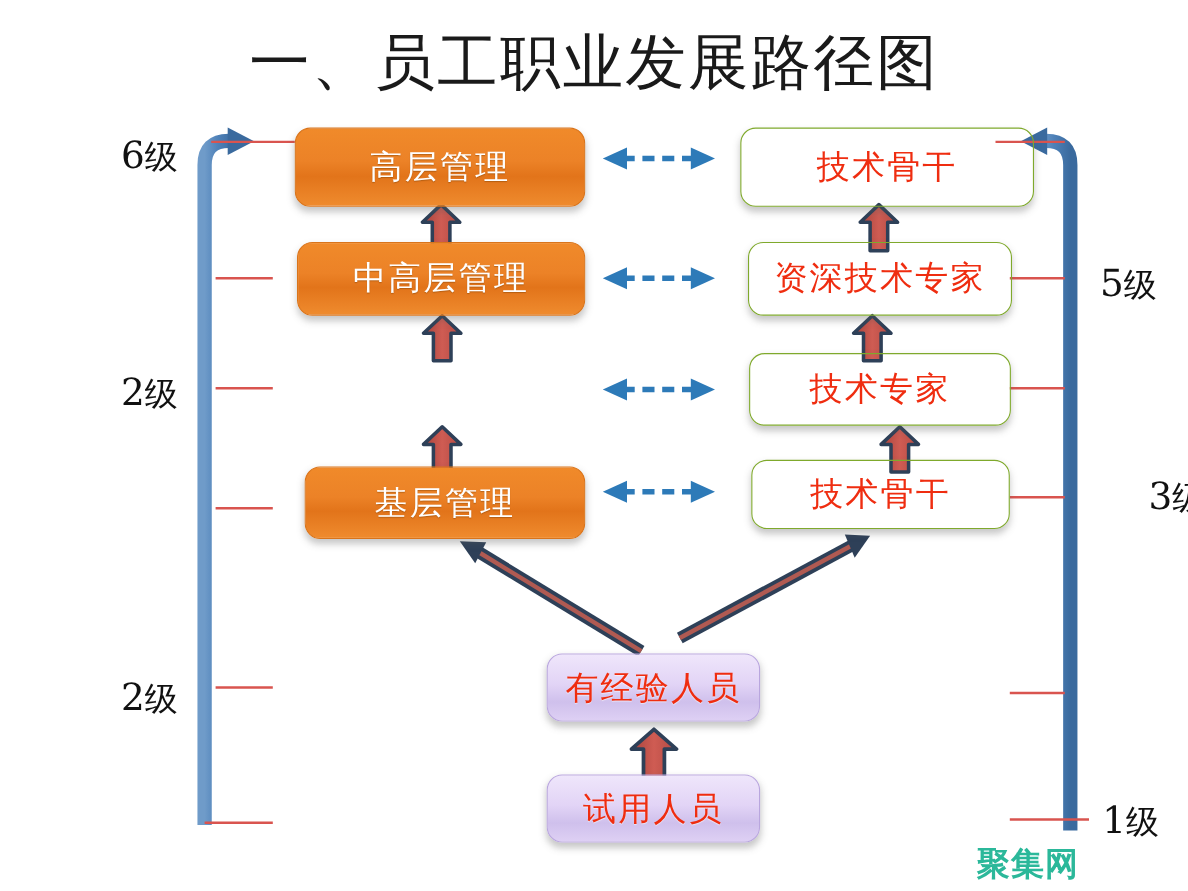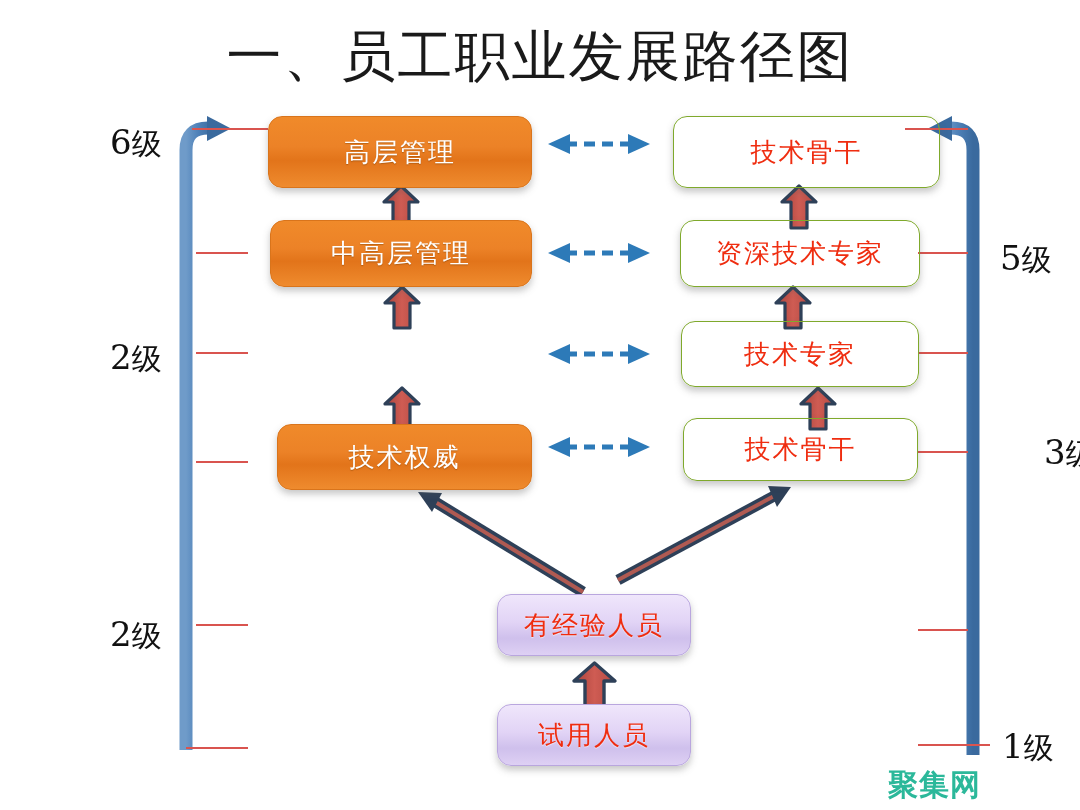--- a/index.html
+++ b/index.html
@@ -35,21 +35,21 @@
   }
 
   
   .node {
     position: absolute;
     border-radius: 14px;
     display: flex;
     align-items: center;
     justify-content: center;
     font-family: "DejaVu Serif", "Liberation Serif", serif;
-    font-size: 26px;
+    font-size: 30px;
     letter-spacing: 2px;
     white-space: nowrap;
     box-sizing: border-box;
     box-shadow: 0 4px 7px rgba(90,90,90,0.34);
   }
 
   .node.mgmt {
     background: linear-gradient(180deg, #f08a2a 0%, #ec8227 42%, #e2741a 62%, #ef8b2e 100%);
     border: 1px solid #d9741b;
     color: #ffffff;
@@ -200,21 +200,21 @@
     </g>
   </svg>
 
   <div class="node mgmt" style="left:268px; top:116px; width:264px; height:72px;">
     <span>高层管理</span>
   </div>
   <div class="node mgmt" style="left:270px; top:220px; width:262px; height:67px;">
     <span>中高层管理</span>
   </div>
   <div class="node mgmt" style="left:277px; top:424px; width:255px; height:66px;">
-    <span>技术权威</span>
+    <span>基层管理</span>
   </div>
 
   <div class="node tech" style="left:673px; top:116px; width:267px; height:72px;">
     <span>技术骨干</span>
   </div>
   <div class="node tech" style="left:681px; top:321px; width:238px; height:66px;">
     <span>技术专家</span>
   </div>
   <div class="node tech" style="left:680px; top:220px; width:240px; height:67px;">
     <span>资深技术专家</span>

